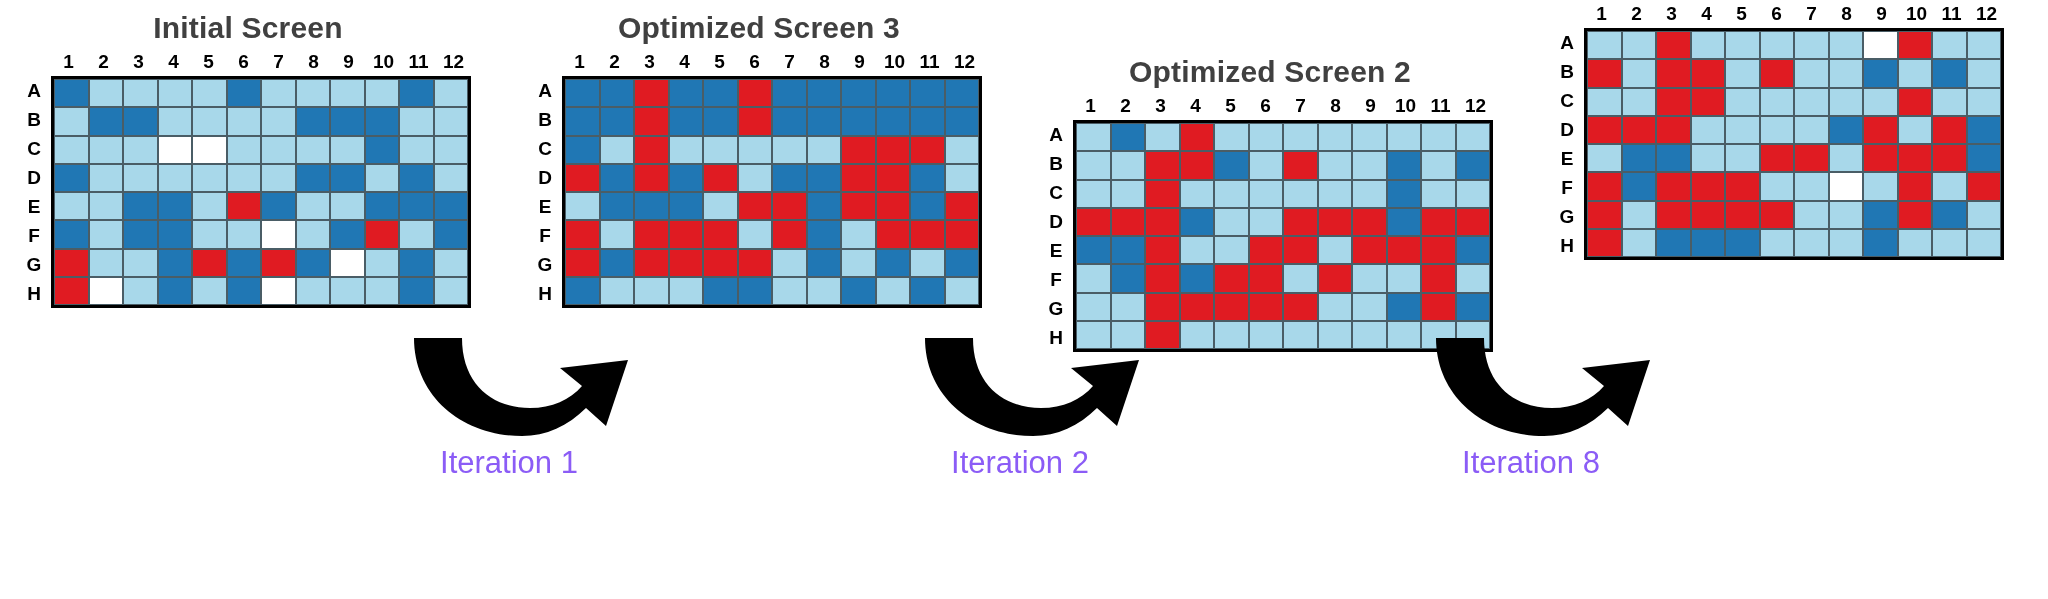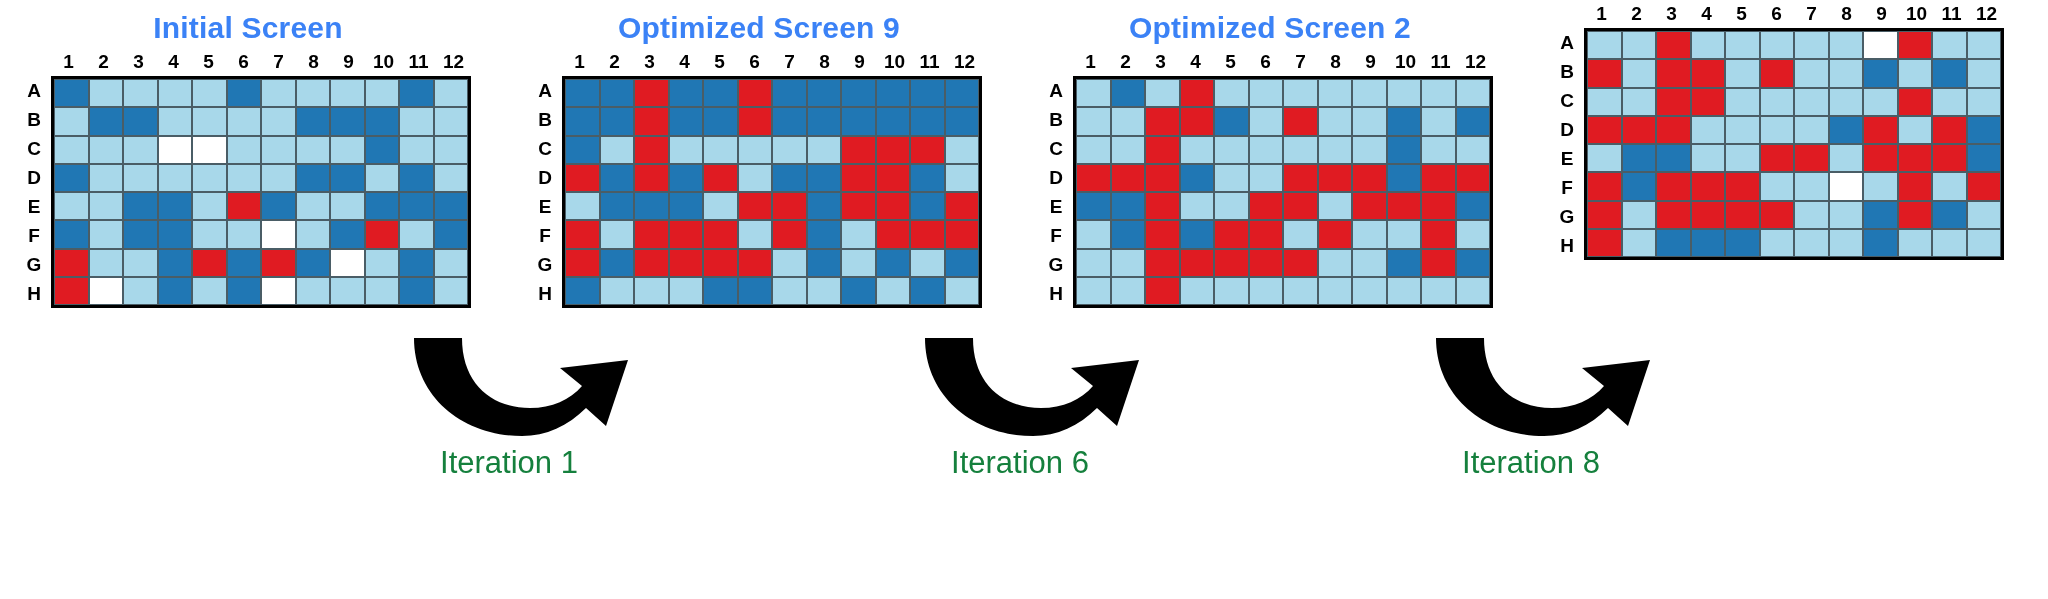--- a/index.html
+++ b/index.html
@@ -1,21 +1,21 @@
 <!DOCTYPE html>
 <html><head>
 <meta charset="utf-8">
 <style>
   html,body{margin:0;padding:0;background:#ffffff;}
   body{width:2048px;height:599px;font-family:"Liberation Sans",sans-serif;overflow:hidden;}
   .stage{position:relative;width:2048px;height:599px;}
 
   .panel{position:absolute;top:0;width:480px;height:430px;}
   .panel-title{
-    text-align:center;font-size:30px;font-weight:bold;color:#3b82f6;
+    text-align:center;font-size:30px;font-weight:bold;color:#404040;
     letter-spacing:.2px;margin-top:8px;height:40px;line-height:40px;
     white-space:nowrap;
   }
 
   .grid-wrap{position:relative;margin:0 auto;width:462px;}
 
   .col-head{display:flex;margin-left:34px;width:420px;height:28px;}
   .col-head span{
     flex:1 1 0;text-align:center;font-size:19px;font-weight:bold;color:#000;
     line-height:28px;
@@ -45,21 +45,21 @@
   .c-rd{background:#e01b22;}
   .c-wh{background:#ffffff;}
 
   .arrow{
     position:absolute;width:230px;height:105px;top:338px;
   }
   .arrow svg{display:block;width:230px;height:105px;}
 
   .iter-label{
     position:absolute;top:445px;width:300px;text-align:center;
-    font-size:31px;color:#15803d;font-family:"Liberation Sans",sans-serif;
+    font-size:31px;color:#8b5cf6;font-family:"Liberation Sans",sans-serif;
     white-space:nowrap;
   }
 </style>
 </head>
 <body>
 
 <div class="stage">
   <div id="panels-root">
       <div class="panel" style="left: 8px;">
         <div class="panel-title">Initial Screen</div>
@@ -184,21 +184,21 @@
               <div class="cell c-lb"></div>
               <div class="cell c-lb"></div>
               <div class="cell c-lb"></div>
               <div class="cell c-db"></div>
               <div class="cell c-lb"></div>
             </div>
           </div>
         </div>
       </div>
       <div class="panel" style="left: 519px;">
-        <div class="panel-title">Optimized Screen 9</div>
+        <div class="panel-title">Optimized Screen 3</div>
         <div class="grid-wrap">
           <div class="col-head">
             <span>1</span>
             <span>2</span>
             <span>3</span>
             <span>4</span>
             <span>5</span>
             <span>6</span>
             <span>7</span>
             <span>8</span>
@@ -312,21 +312,21 @@
               <div class="cell c-lb"></div>
               <div class="cell c-lb"></div>
               <div class="cell c-db"></div>
               <div class="cell c-lb"></div>
               <div class="cell c-db"></div>
               <div class="cell c-lb"></div>
             </div>
           </div>
         </div>
       </div>
-      <div class="panel" style="left: 1030px;">
+      <div class="panel" style="left: 1030px; margin-top: 44px;">
         <div class="panel-title">Optimized Screen 2</div>
         <div class="grid-wrap">
           <div class="col-head">
             <span>1</span>
             <span>2</span>
             <span>3</span>
             <span>4</span>
             <span>5</span>
             <span>6</span>
             <span>7</span>
@@ -582,21 +582,21 @@
         <svg viewBox="0 0 230 105">
           <path d="M14 0 L62 0 C62 46 92 70 130 70 C152 70 170 62 182 48 L160 30 L228 22 L206 88 L186 70 C168 88 146 98 122 98 C62 98 14 58 14 0 Z" fill="#000"></path>
         </svg>
       </div>
       <div class="iter-label" style="left: 359px;">Iteration 1</div>
       <div class="arrow" style="left: 911px;">
         <svg viewBox="0 0 230 105">
           <path d="M14 0 L62 0 C62 46 92 70 130 70 C152 70 170 62 182 48 L160 30 L228 22 L206 88 L186 70 C168 88 146 98 122 98 C62 98 14 58 14 0 Z" fill="#000"></path>
         </svg>
       </div>
-      <div class="iter-label" style="left: 870px;">Iteration 6</div>
+      <div class="iter-label" style="left: 870px;">Iteration 2</div>
       <div class="arrow" style="left: 1422px;">
         <svg viewBox="0 0 230 105">
           <path d="M14 0 L62 0 C62 46 92 70 130 70 C152 70 170 62 182 48 L160 30 L228 22 L206 88 L186 70 C168 88 146 98 122 98 C62 98 14 58 14 0 Z" fill="#000"></path>
         </svg>
       </div>
       <div class="iter-label" style="left: 1381px;">Iteration 8</div>
     </div>
 </div>
 
 </body></html>

